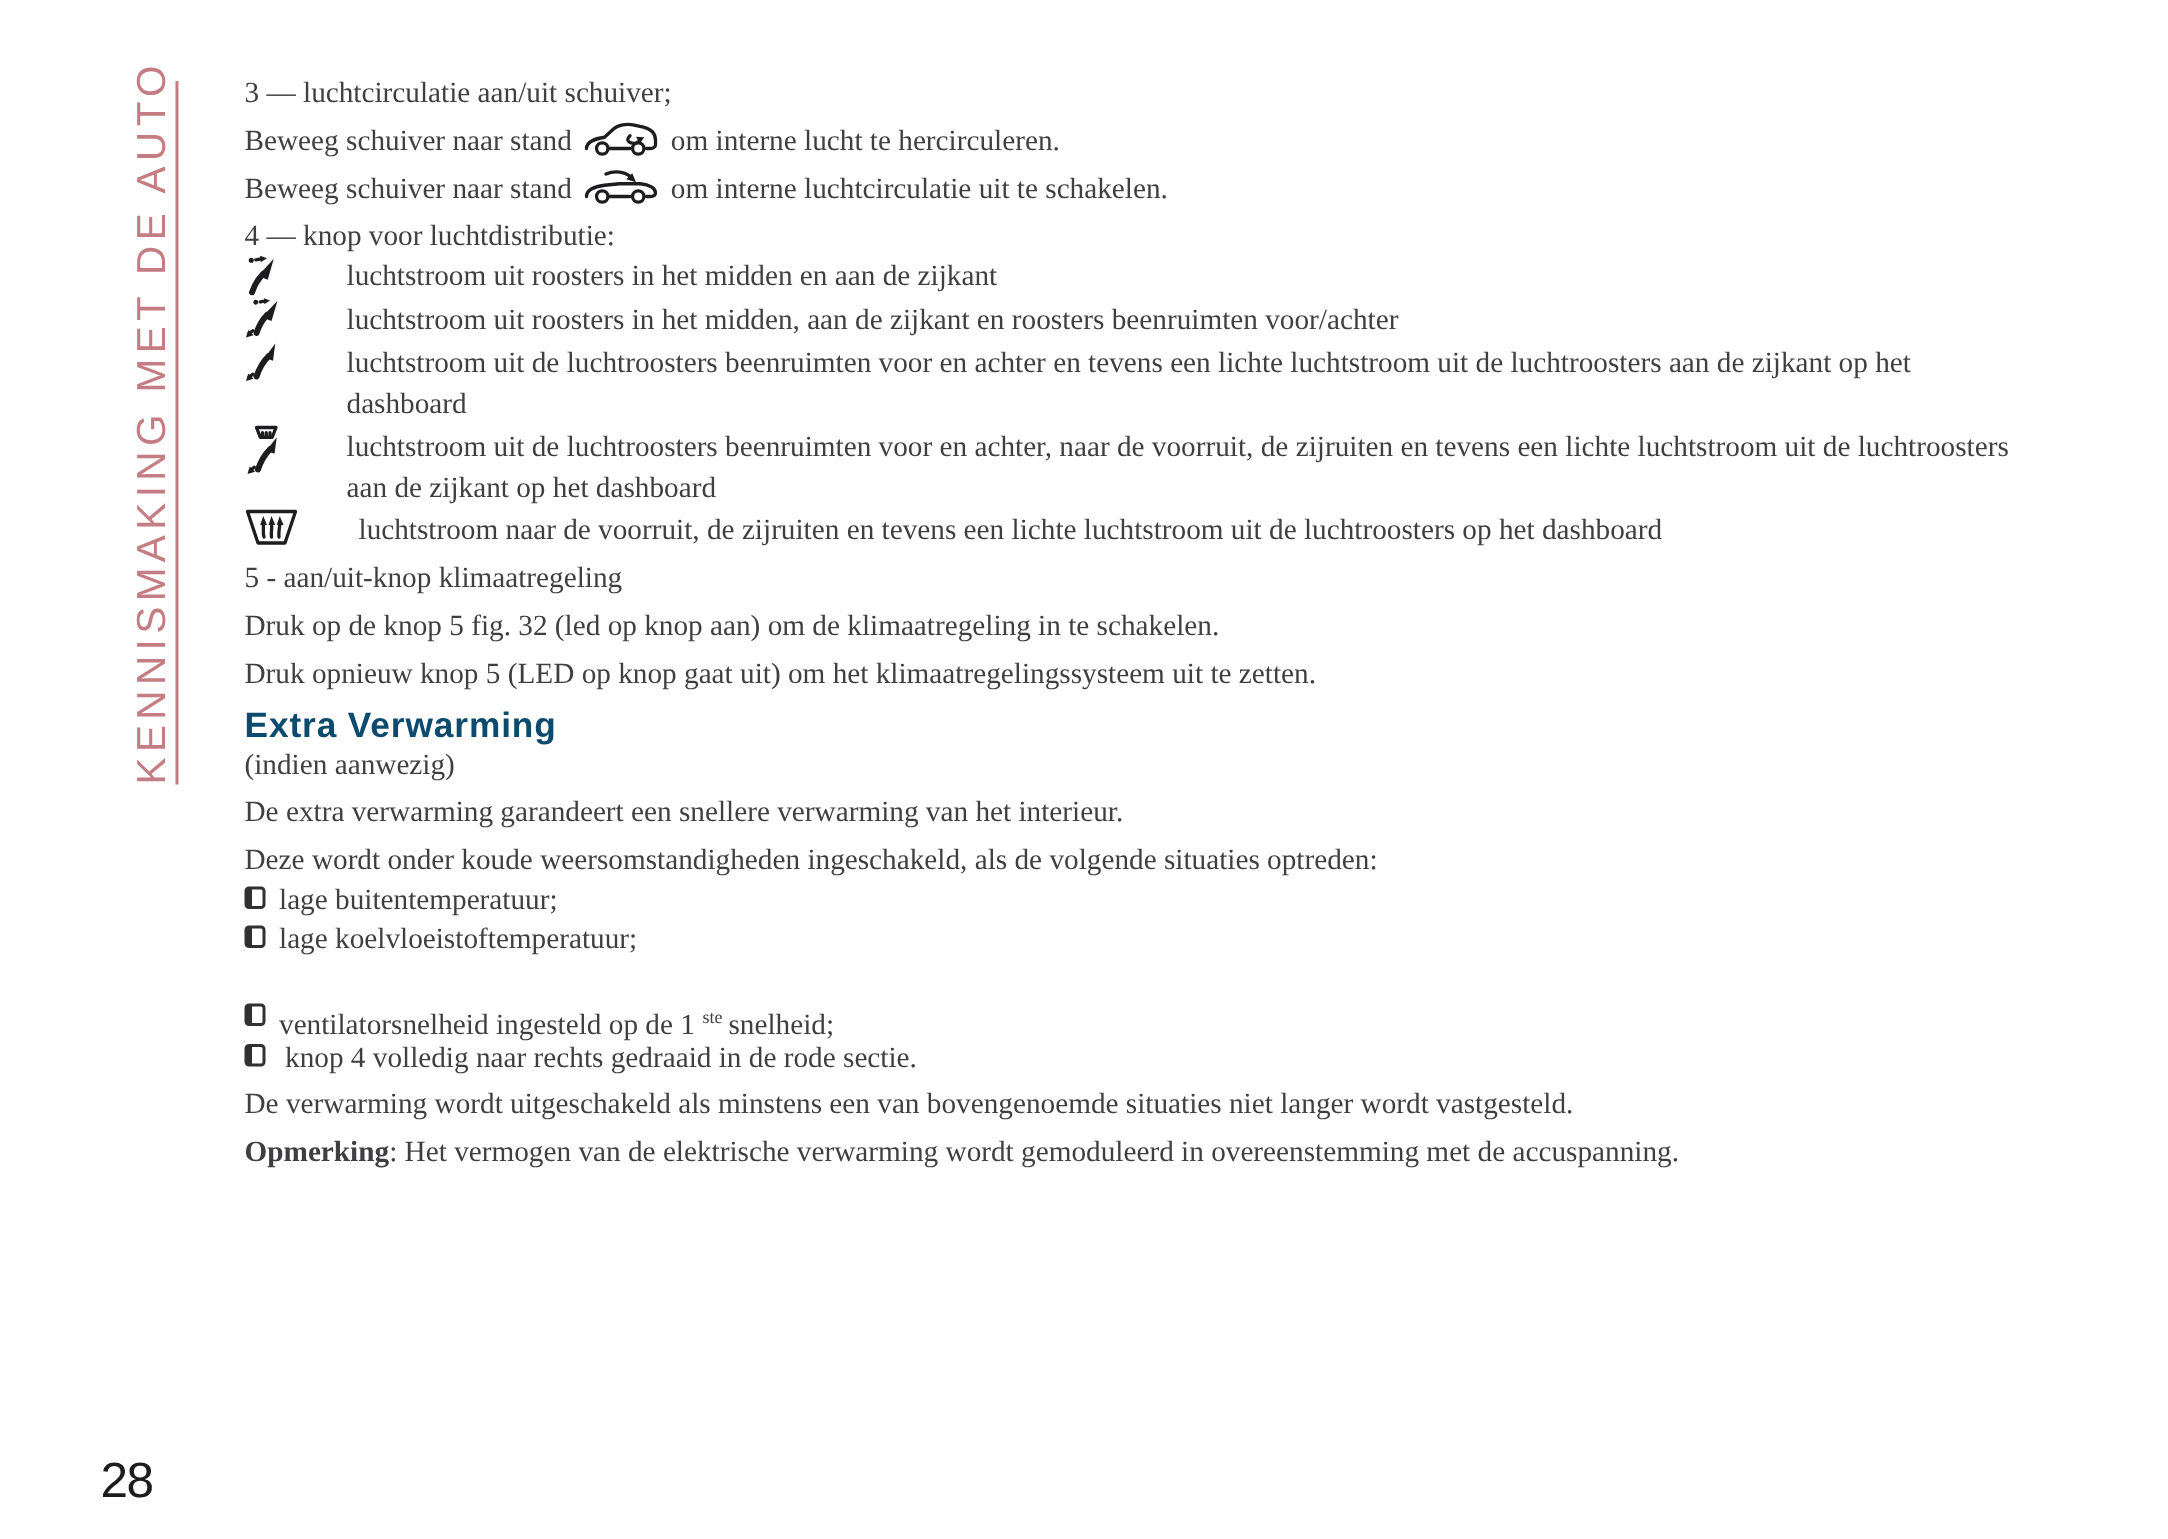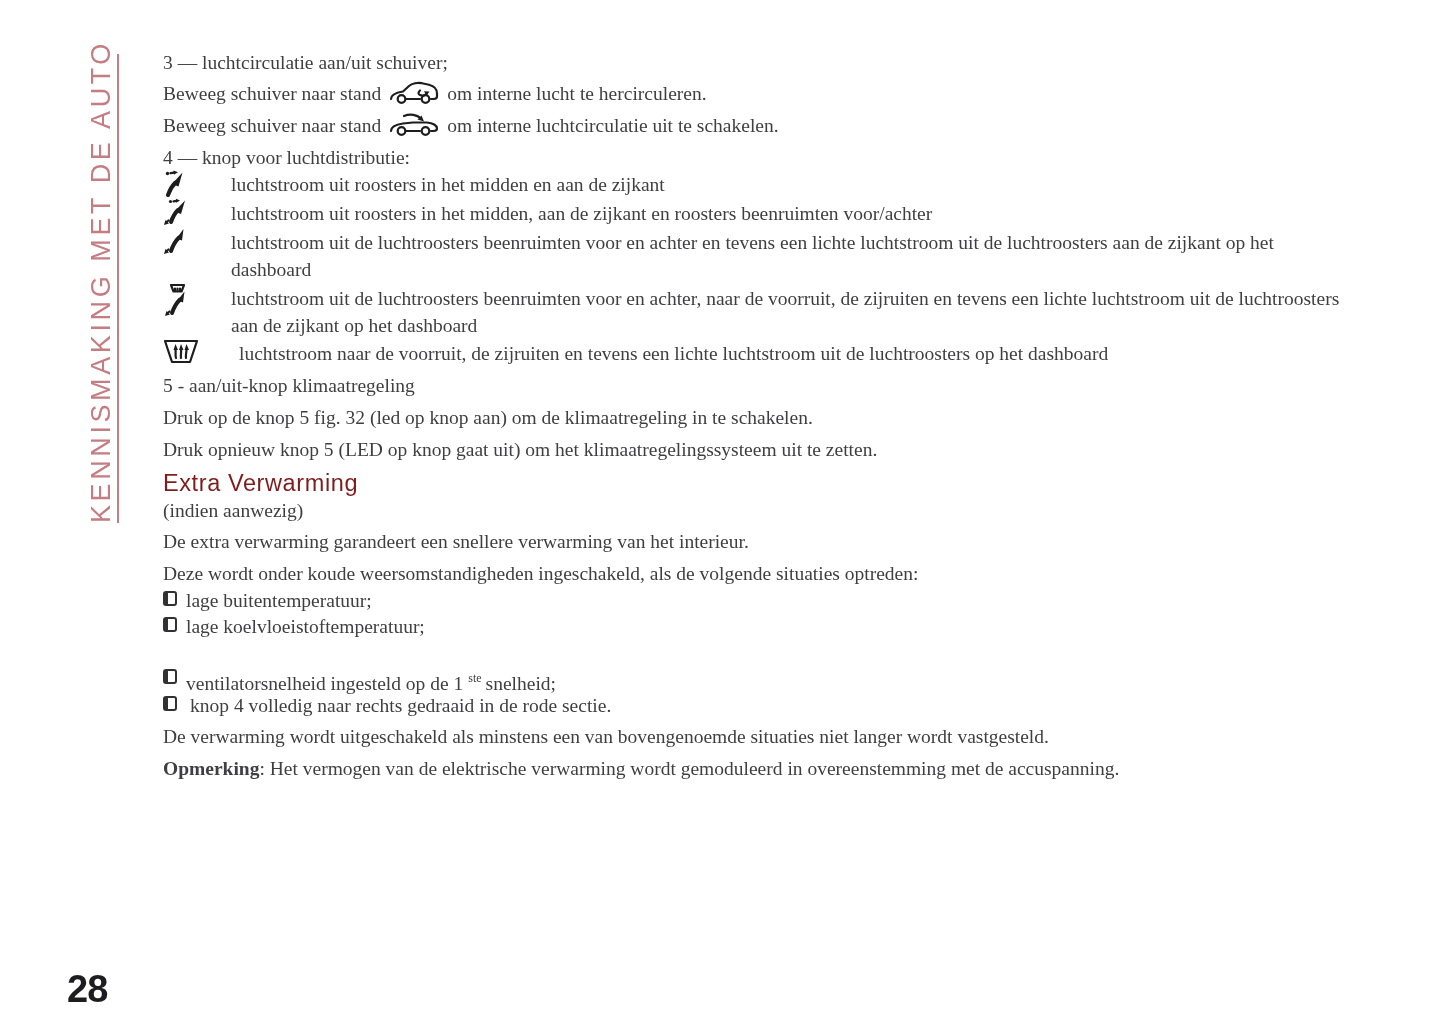--- a/index.html
+++ b/index.html
@@ -49,23 +49,23 @@
   .dist-row { display: flex; align-items: flex-start; gap: 26px; }
   .dist-icon {
     flex: 0 0 30px;
     margin-right: 12px;
     margin-top: -2px;
   }
   .dist-text { flex: 1; }
 
   .heading {
     font-size: 23.5px;
-    font-weight: normal;
+    font-weight: bold;
     letter-spacing: 0.6px;
-    color: #7f1d1d;
+    color: #0c4a6e;
   }
 
   .bullet-row { display: flex; align-items: flex-start; }
   .bullet-square {
     flex: 0 0 auto;
     width: 14px;
     height: 15px;
     border: 2px solid #313133;
     border-left-width: 5px;
     border-radius: 3px;
@@ -73,22 +73,22 @@
   }
 
   sup.ord { font-size: 12px; vertical-align: super; margin: 2px 4px 0 5px; }
 
   .bold { font-weight: bold; }
 
   .page-number {
     position: absolute;
     left: 67px;
     top: 968px;
-    font-size: 38px;
-    font-weight: bold;
+    font-size: 33px;
+    font-weight: normal;
     color: #1d1d1f;
     letter-spacing: -1px;
   }
 
   .inline-car {
     display: inline-block;
     vertical-align: -5px;
     margin: 0 8px;
   }
 

